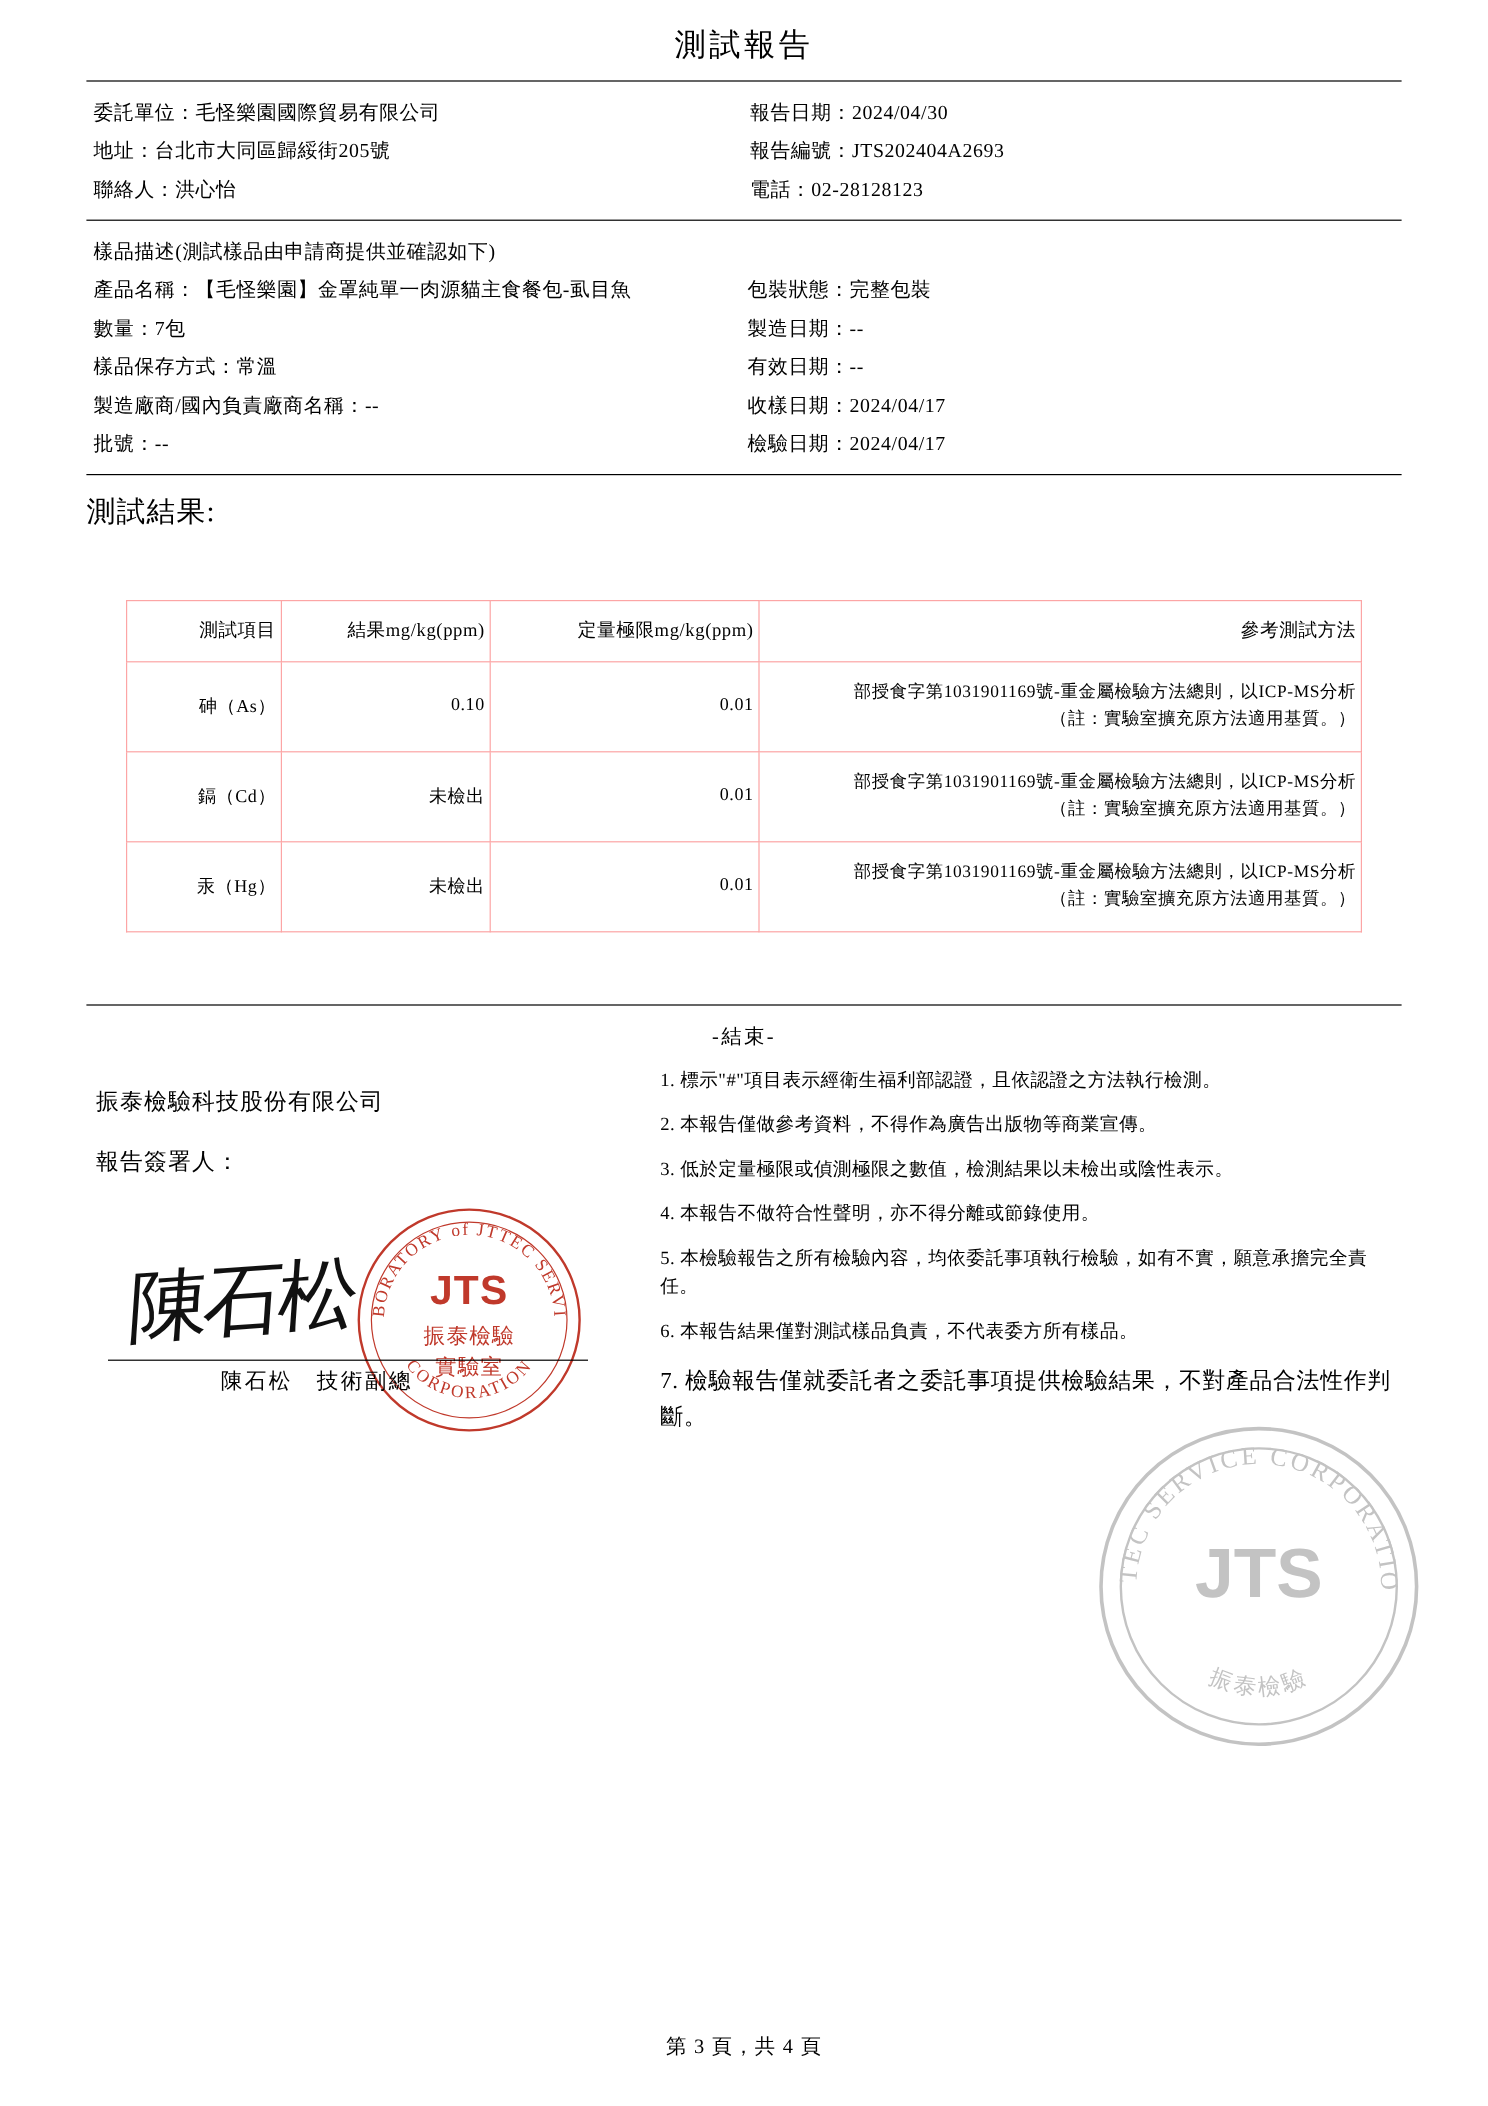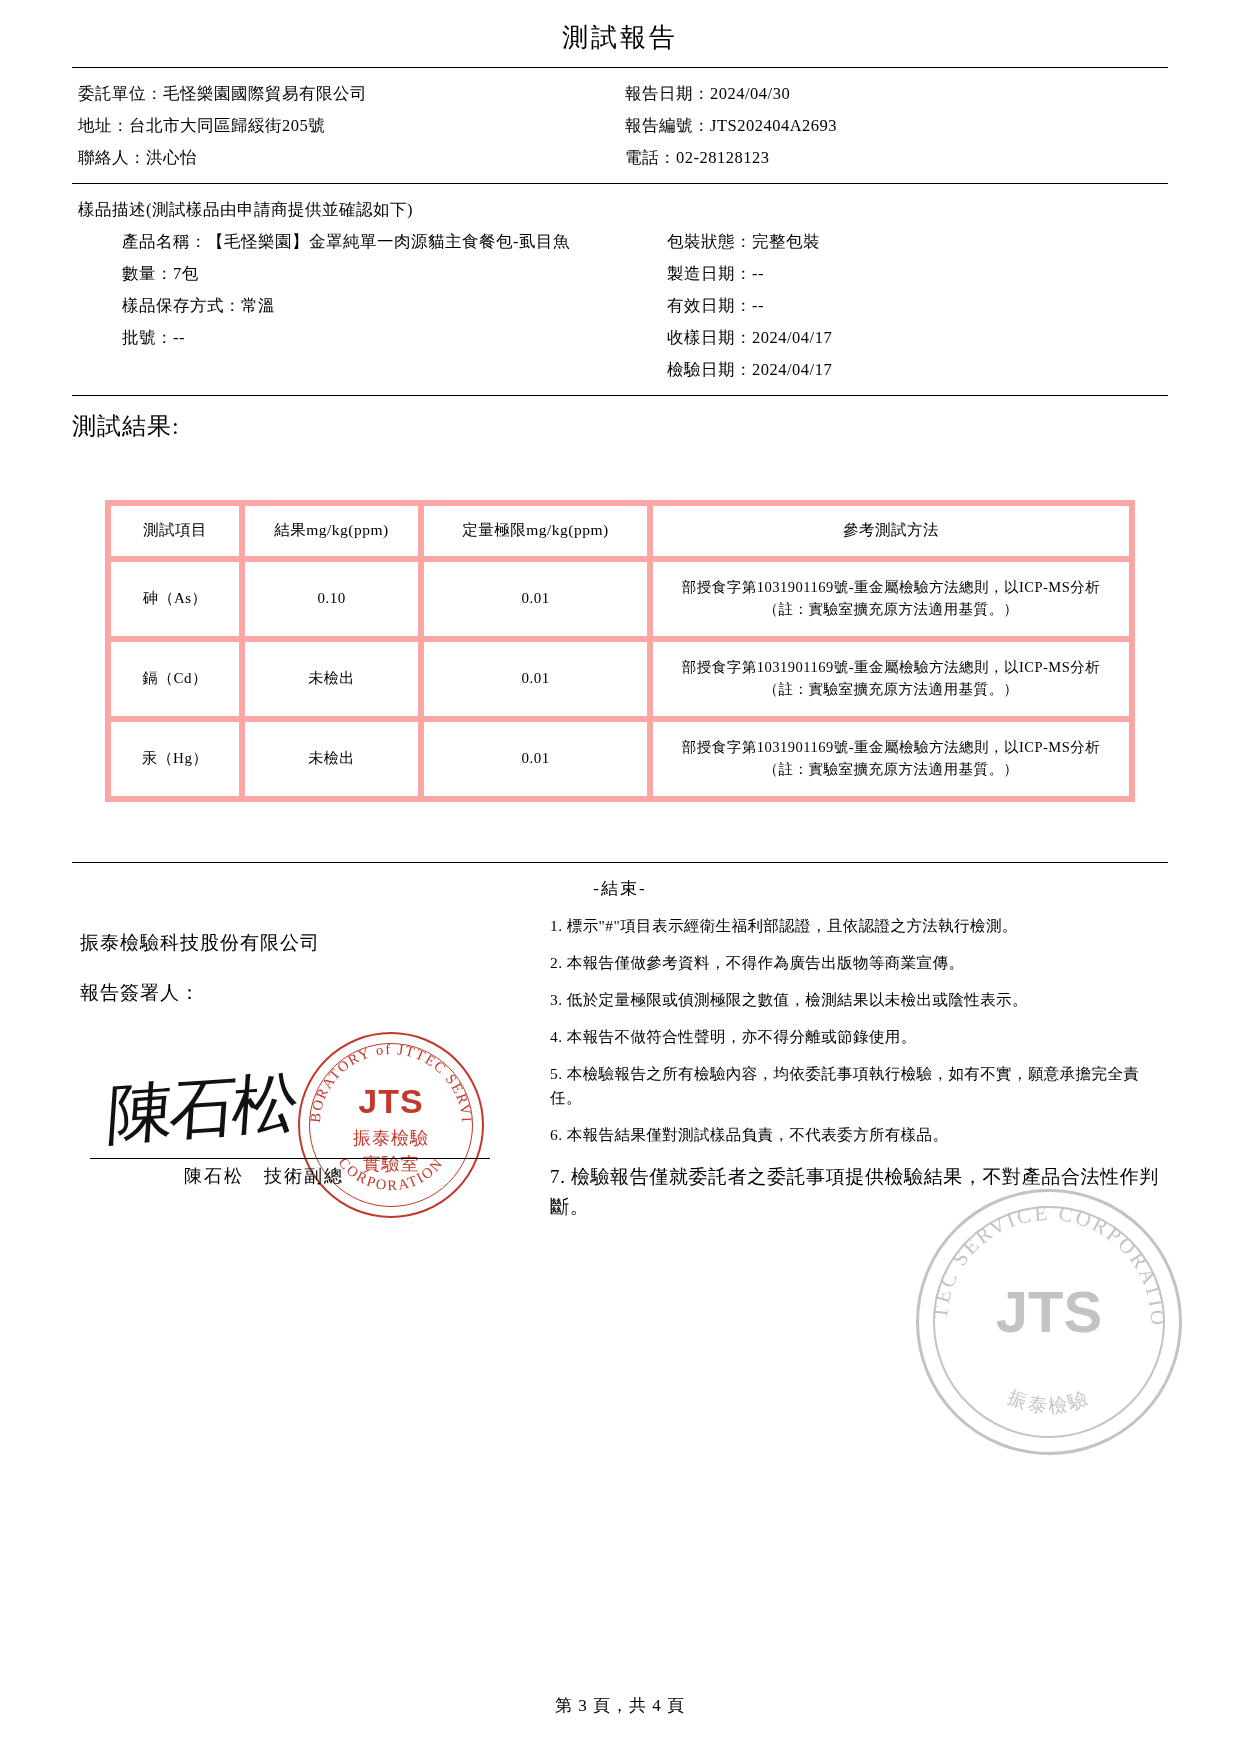--- a/index.html
+++ b/index.html
@@ -31,34 +31,34 @@
   .info-col.left { padding-left:6px; }
   .info-col.right { padding-left:4px; }
   .info-line { font-size:16.5px; line-height:1.95; letter-spacing:0.5px; white-space:nowrap; }
 
   
   .sample-block { padding:10px 0 8px 6px; }
   .sample-head { font-size:16.5px; line-height:1.95; letter-spacing:0.5px; }
   .sample-grid { display:flex; }
   .sample-left { width:50%; }
   .sample-right { width:50%; padding-left:-2px; }
-  .sample-line { font-size:16.5px; line-height:1.95; letter-spacing:0.5px; white-space:nowrap;margin-left:44px; }
+  .sample-line { font-size:16.5px; line-height:1.95; letter-spacing:0.5px; white-space:nowrap; }
 
   .results-label { font-size:24px; padding:14px 0 0 0; letter-spacing:1px; }
 
   
   table.results {
     border-collapse:collapse;
     margin:58px auto 0 auto;
     width:1030px;
     table-layout:fixed;
   }
   table.results th, table.results td {
-    border:6px solid #fca5a5;
-    text-align:center;
+    border:1px solid #fca5a5;
+    text-align:right;
     vertical-align:middle;
     font-size:15px;
     padding:6px 4px;
     letter-spacing:0.5px;
   }
   table.results th { font-weight:normal; height:38px; font-size:15.5px; }
   table.results td { height:62px; }
   .col-item   { width:120px; }
   .col-result { width:165px; }
   .col-limit  { width:215px; }
@@ -167,20 +167,21 @@
 
   <div class="hr-thin"></div>
 
   <div class="sample-block">
     <div class="sample-head">樣品描述(測試樣品由申請商提供並確認如下)</div>
     <div class="sample-grid">
       <div class="sample-left">
         <div class="sample-line">產品名稱：【毛怪樂園】金罩純單一肉源貓主食餐包-虱目魚</div>
         <div class="sample-line">數量：7包</div>
         <div class="sample-line">樣品保存方式：常溫</div>
+        <div class="sample-line">製造廠商/國內負責廠商名稱：--</div>
         <div class="sample-line">批號：--</div>
       </div>
       <div class="sample-right">
         <div class="sample-line">包裝狀態：完整包裝</div>
         <div class="sample-line">製造日期：--</div>
         <div class="sample-line">有效日期：--</div>
         <div class="sample-line">收樣日期：2024/04/17</div>
         <div class="sample-line">檢驗日期：2024/04/17</div>
       </div>
     </div>

